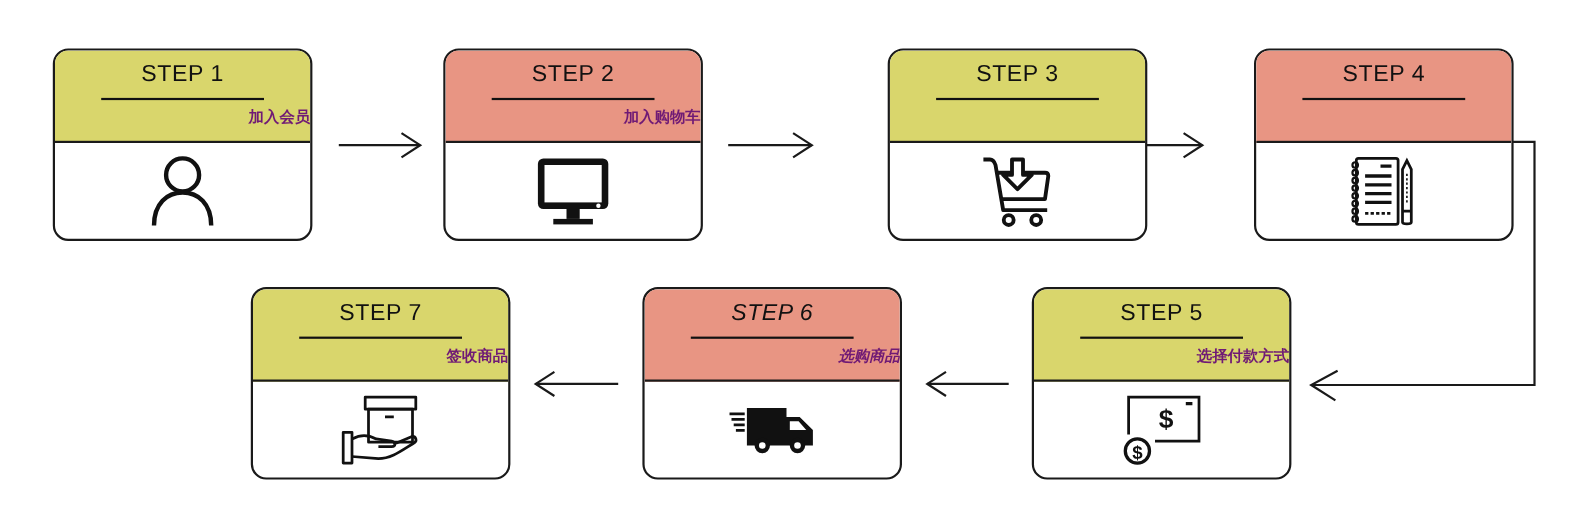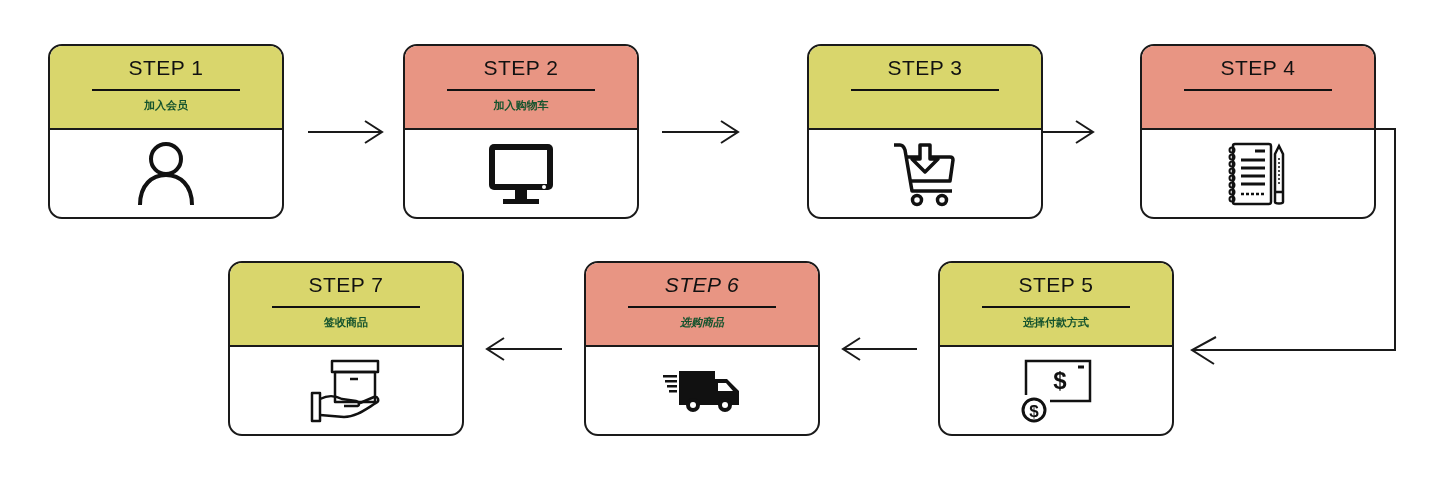--- a/index.html
+++ b/index.html
@@ -8,22 +8,22 @@
   .card { position:absolute; width:236px; height:175px; border:2px solid #1a1a1a;
           border-radius:14px; overflow:hidden; background:#fff; box-sizing:border-box; }
   .card .head { position:absolute; left:0; top:0; right:0; height:84px;
                 border-bottom:2px solid #1a1a1a; box-sizing:border-box; }
   .card.yellow .head { background:#d9d66c; }
   .card.red .head { background:#e89583;padding-left:47px; }
   .card .step { position:absolute; left:0; right:0; top:10px; text-align:center;
                 font-family:"Liberation Sans", sans-serif; font-size:21px; color:#111;
                 letter-spacing:0.5px; }
   .card .rule { position:absolute; left:42px; right:42px; top:43px; height:2px; background:#111; }
-  .card .sub { position:absolute; left:0; right:0; top:52px; text-align:center;
-               font-size:11px; color:#14532d; font-weight:bold; }
+  .card .sub { position:absolute; left:0; right:0; top:52px; text-align:right;
+               font-size:14px; color:#701a75; font-weight:bold; }
   .card .body { position:absolute; left:0; right:0; top:84px; bottom:0; }
   .card .icon { position:absolute; left:50%; top:50%; transform:translate(-50%,-50%); }
   svg.conn { position:absolute; left:0; top:0; }
 </style>
 </head>
 <body>
 
 <svg class="conn" width="1445" height="483">
   <g stroke="#1a1a1a" stroke-width="2" fill="none">
     <g>

